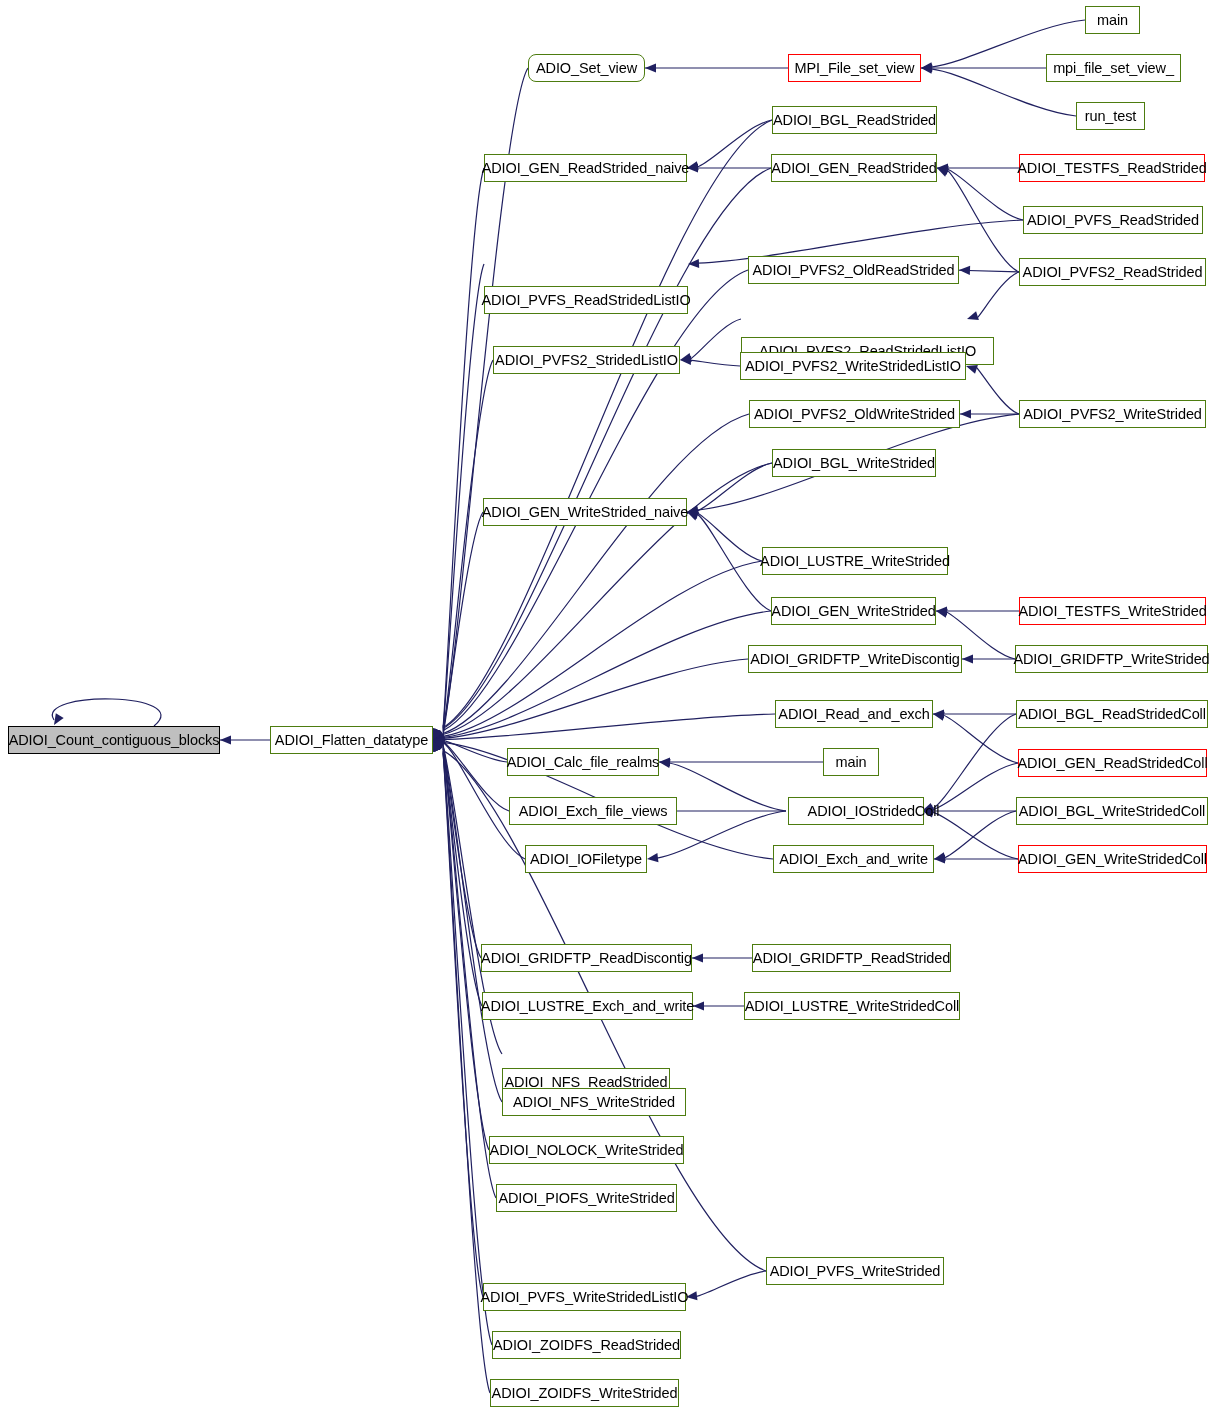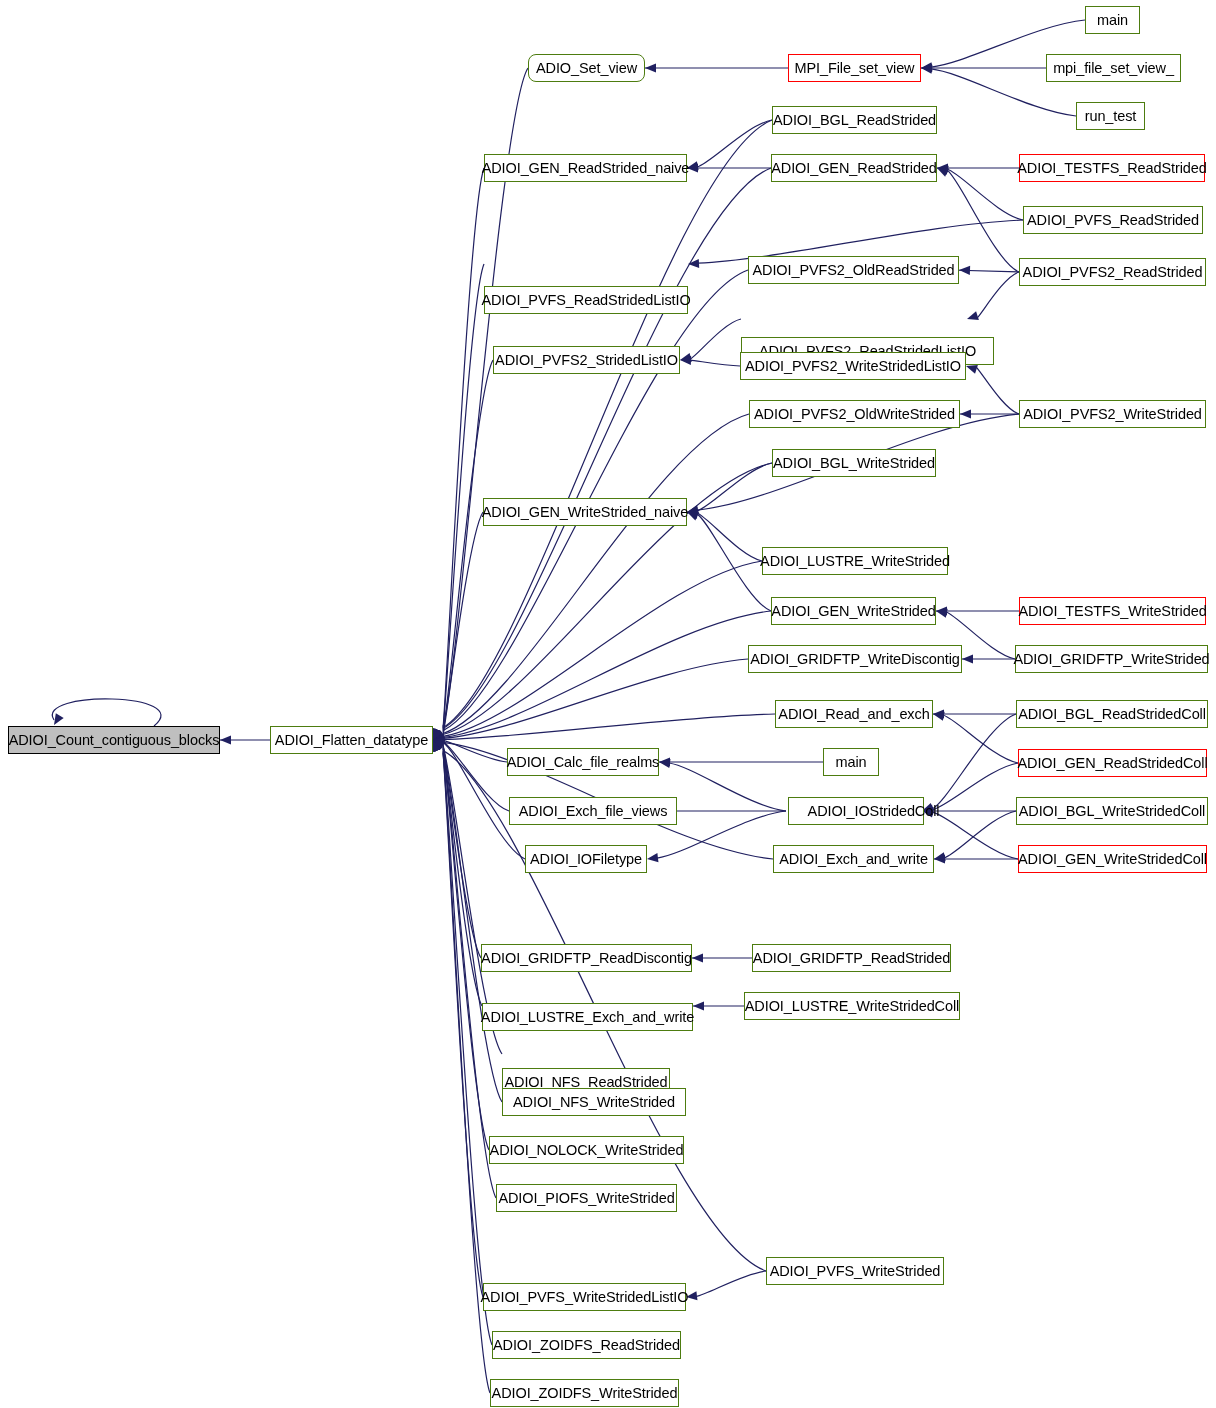--- a/index.html
+++ b/index.html
@@ -303,21 +303,21 @@
     </div>
     <div class="node red" style="left: 1018px; top: 845px; width: 189px;">
       <span>ADIOI_GEN_WriteStridedColl</span>
     </div>
     <div class="node" style="left: 481px; top: 944px; width: 211px;">
       <span>ADIOI_GRIDFTP_ReadDiscontig</span>
     </div>
     <div class="node" style="left: 752px; top: 944px; width: 199px;">
       <span>ADIOI_GRIDFTP_ReadStrided</span>
     </div>
-    <div class="node" style="left: 482px; top: 992px; width: 211px; margin-top: 11px;">
+    <div class="node" style="left: 482px; top: 992px; width: 211px;">
       <span>ADIOI_LUSTRE_Exch_and_write</span>
     </div>
     <div class="node" style="left: 744px; top: 992px; width: 216px;">
       <span>ADIOI_LUSTRE_WriteStridedColl</span>
     </div>
     <div class="node" style="left: 502px; top: 1068px; width: 168px;">
       <span>ADIOI_NFS_ReadStrided</span>
     </div>
     <div class="node" style="left: 502px; top: 1088px; width: 184px;">
       <span>ADIOI_NFS_WriteStrided</span>

